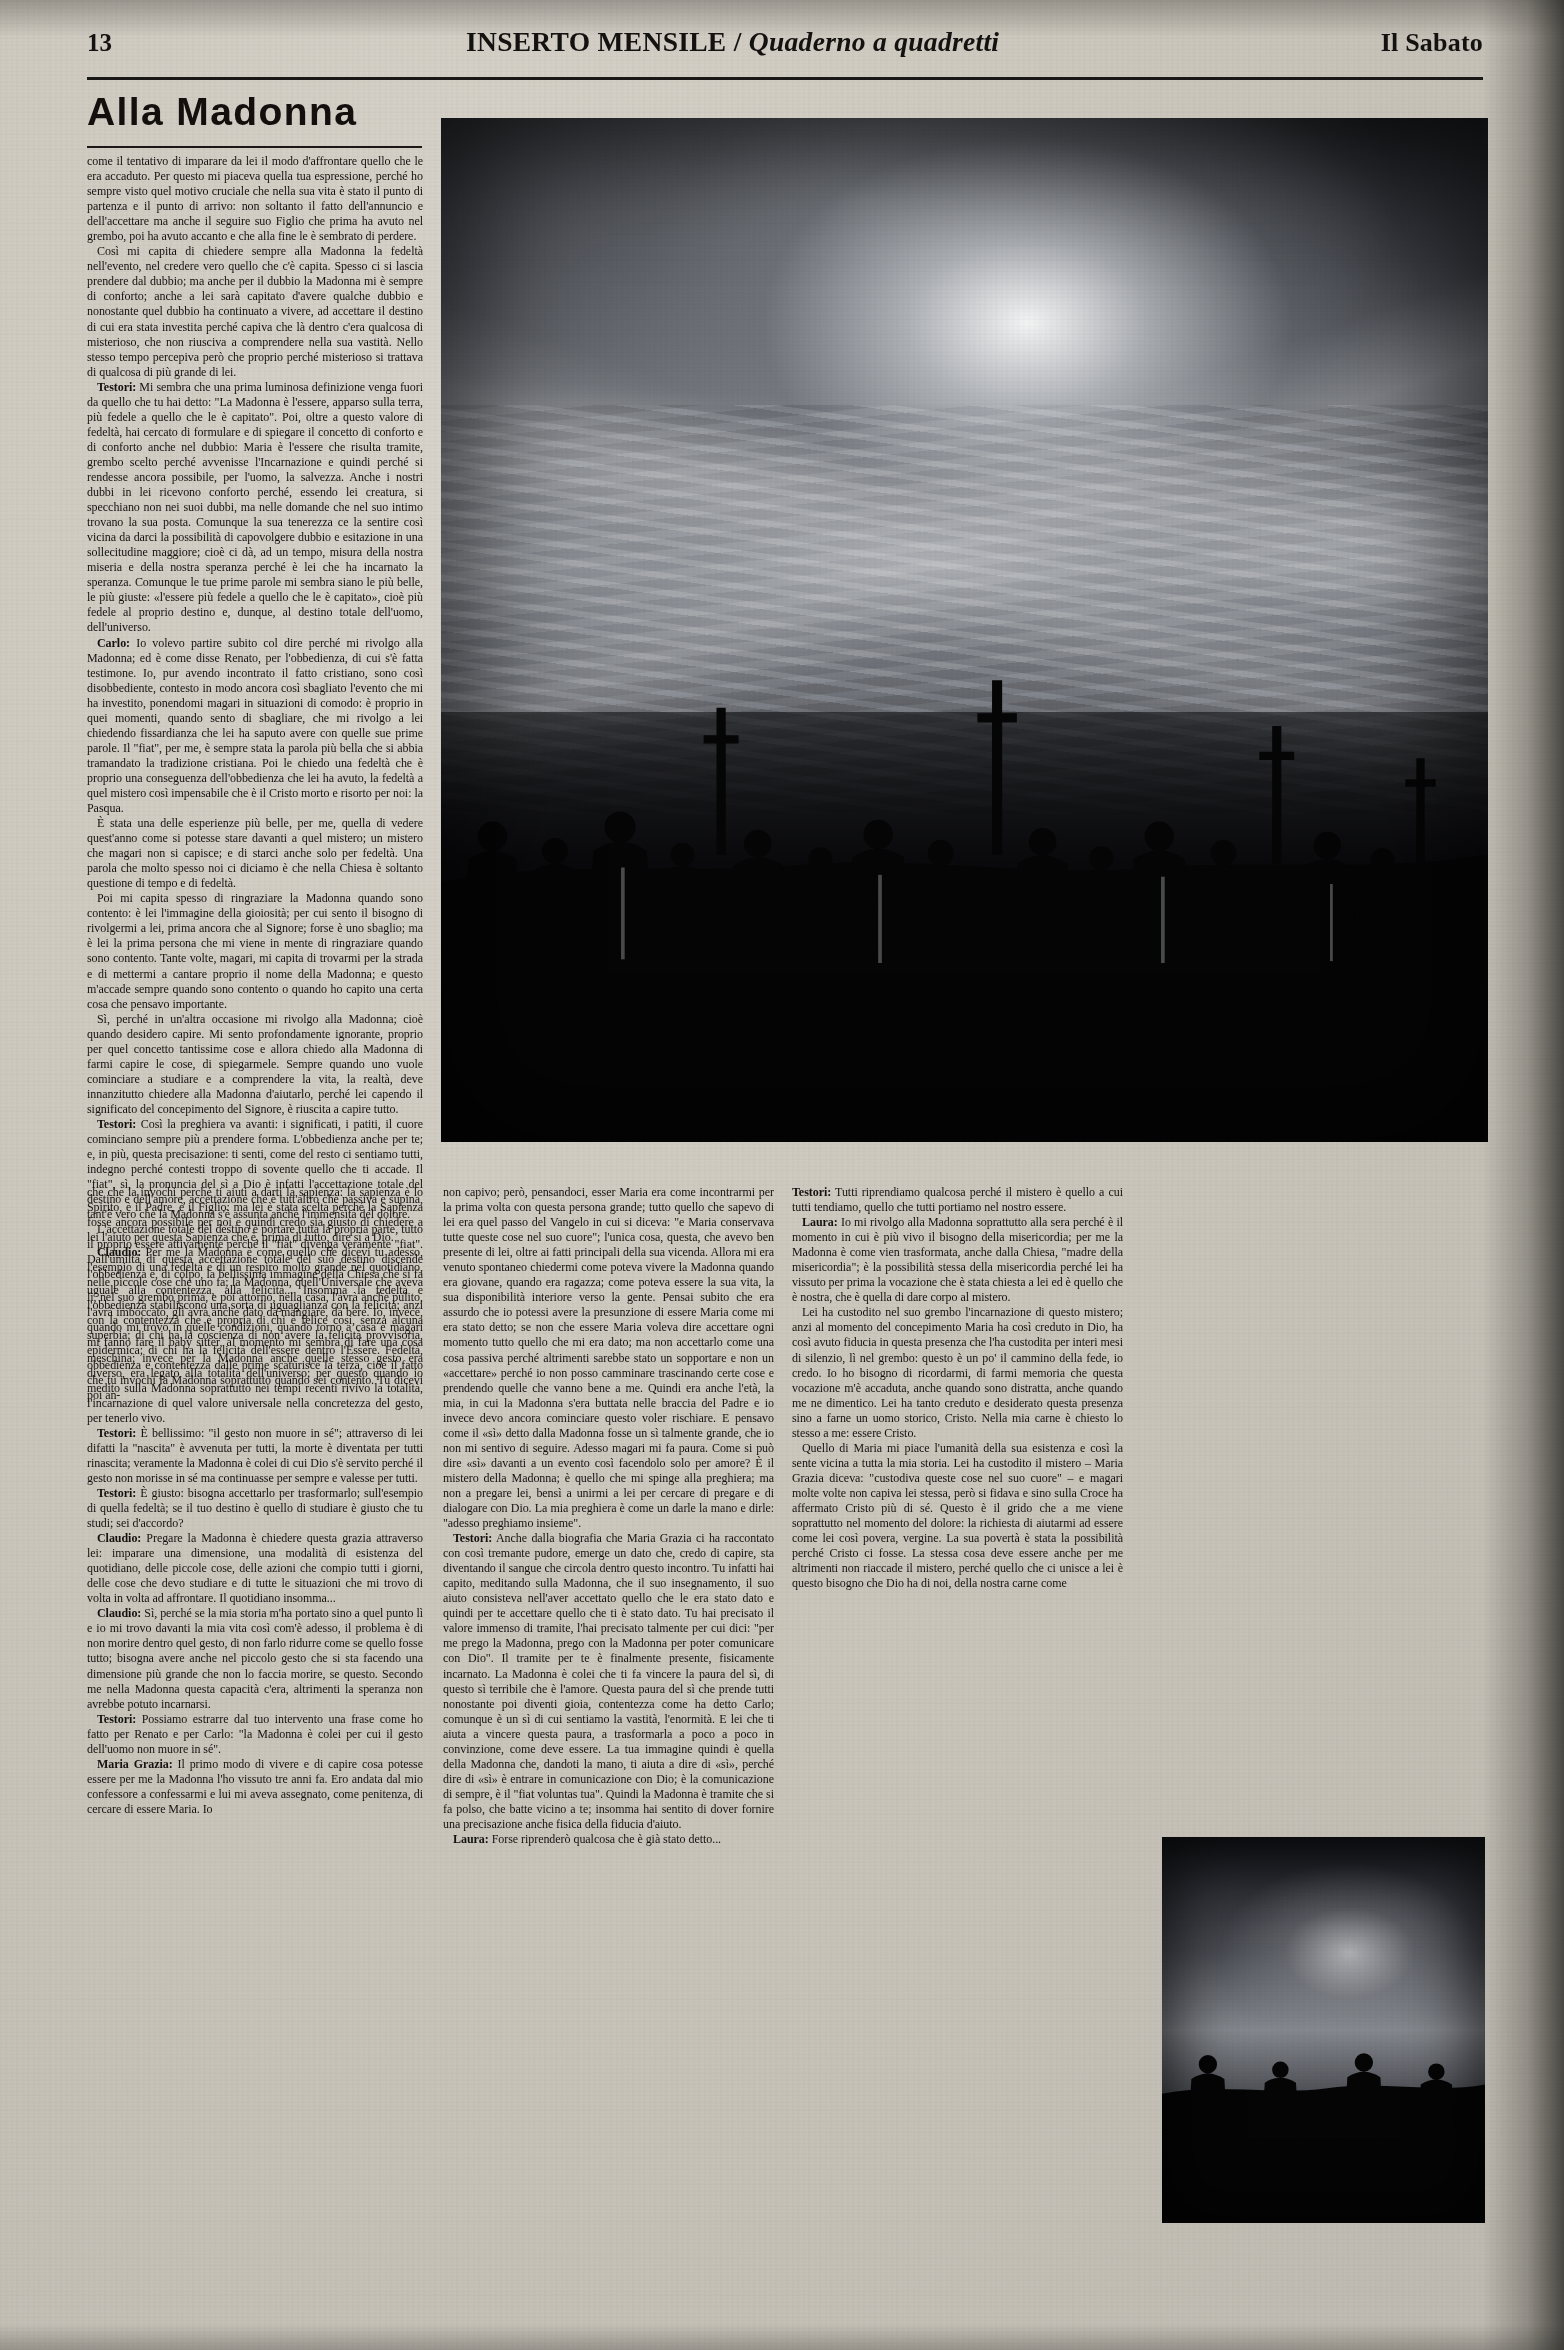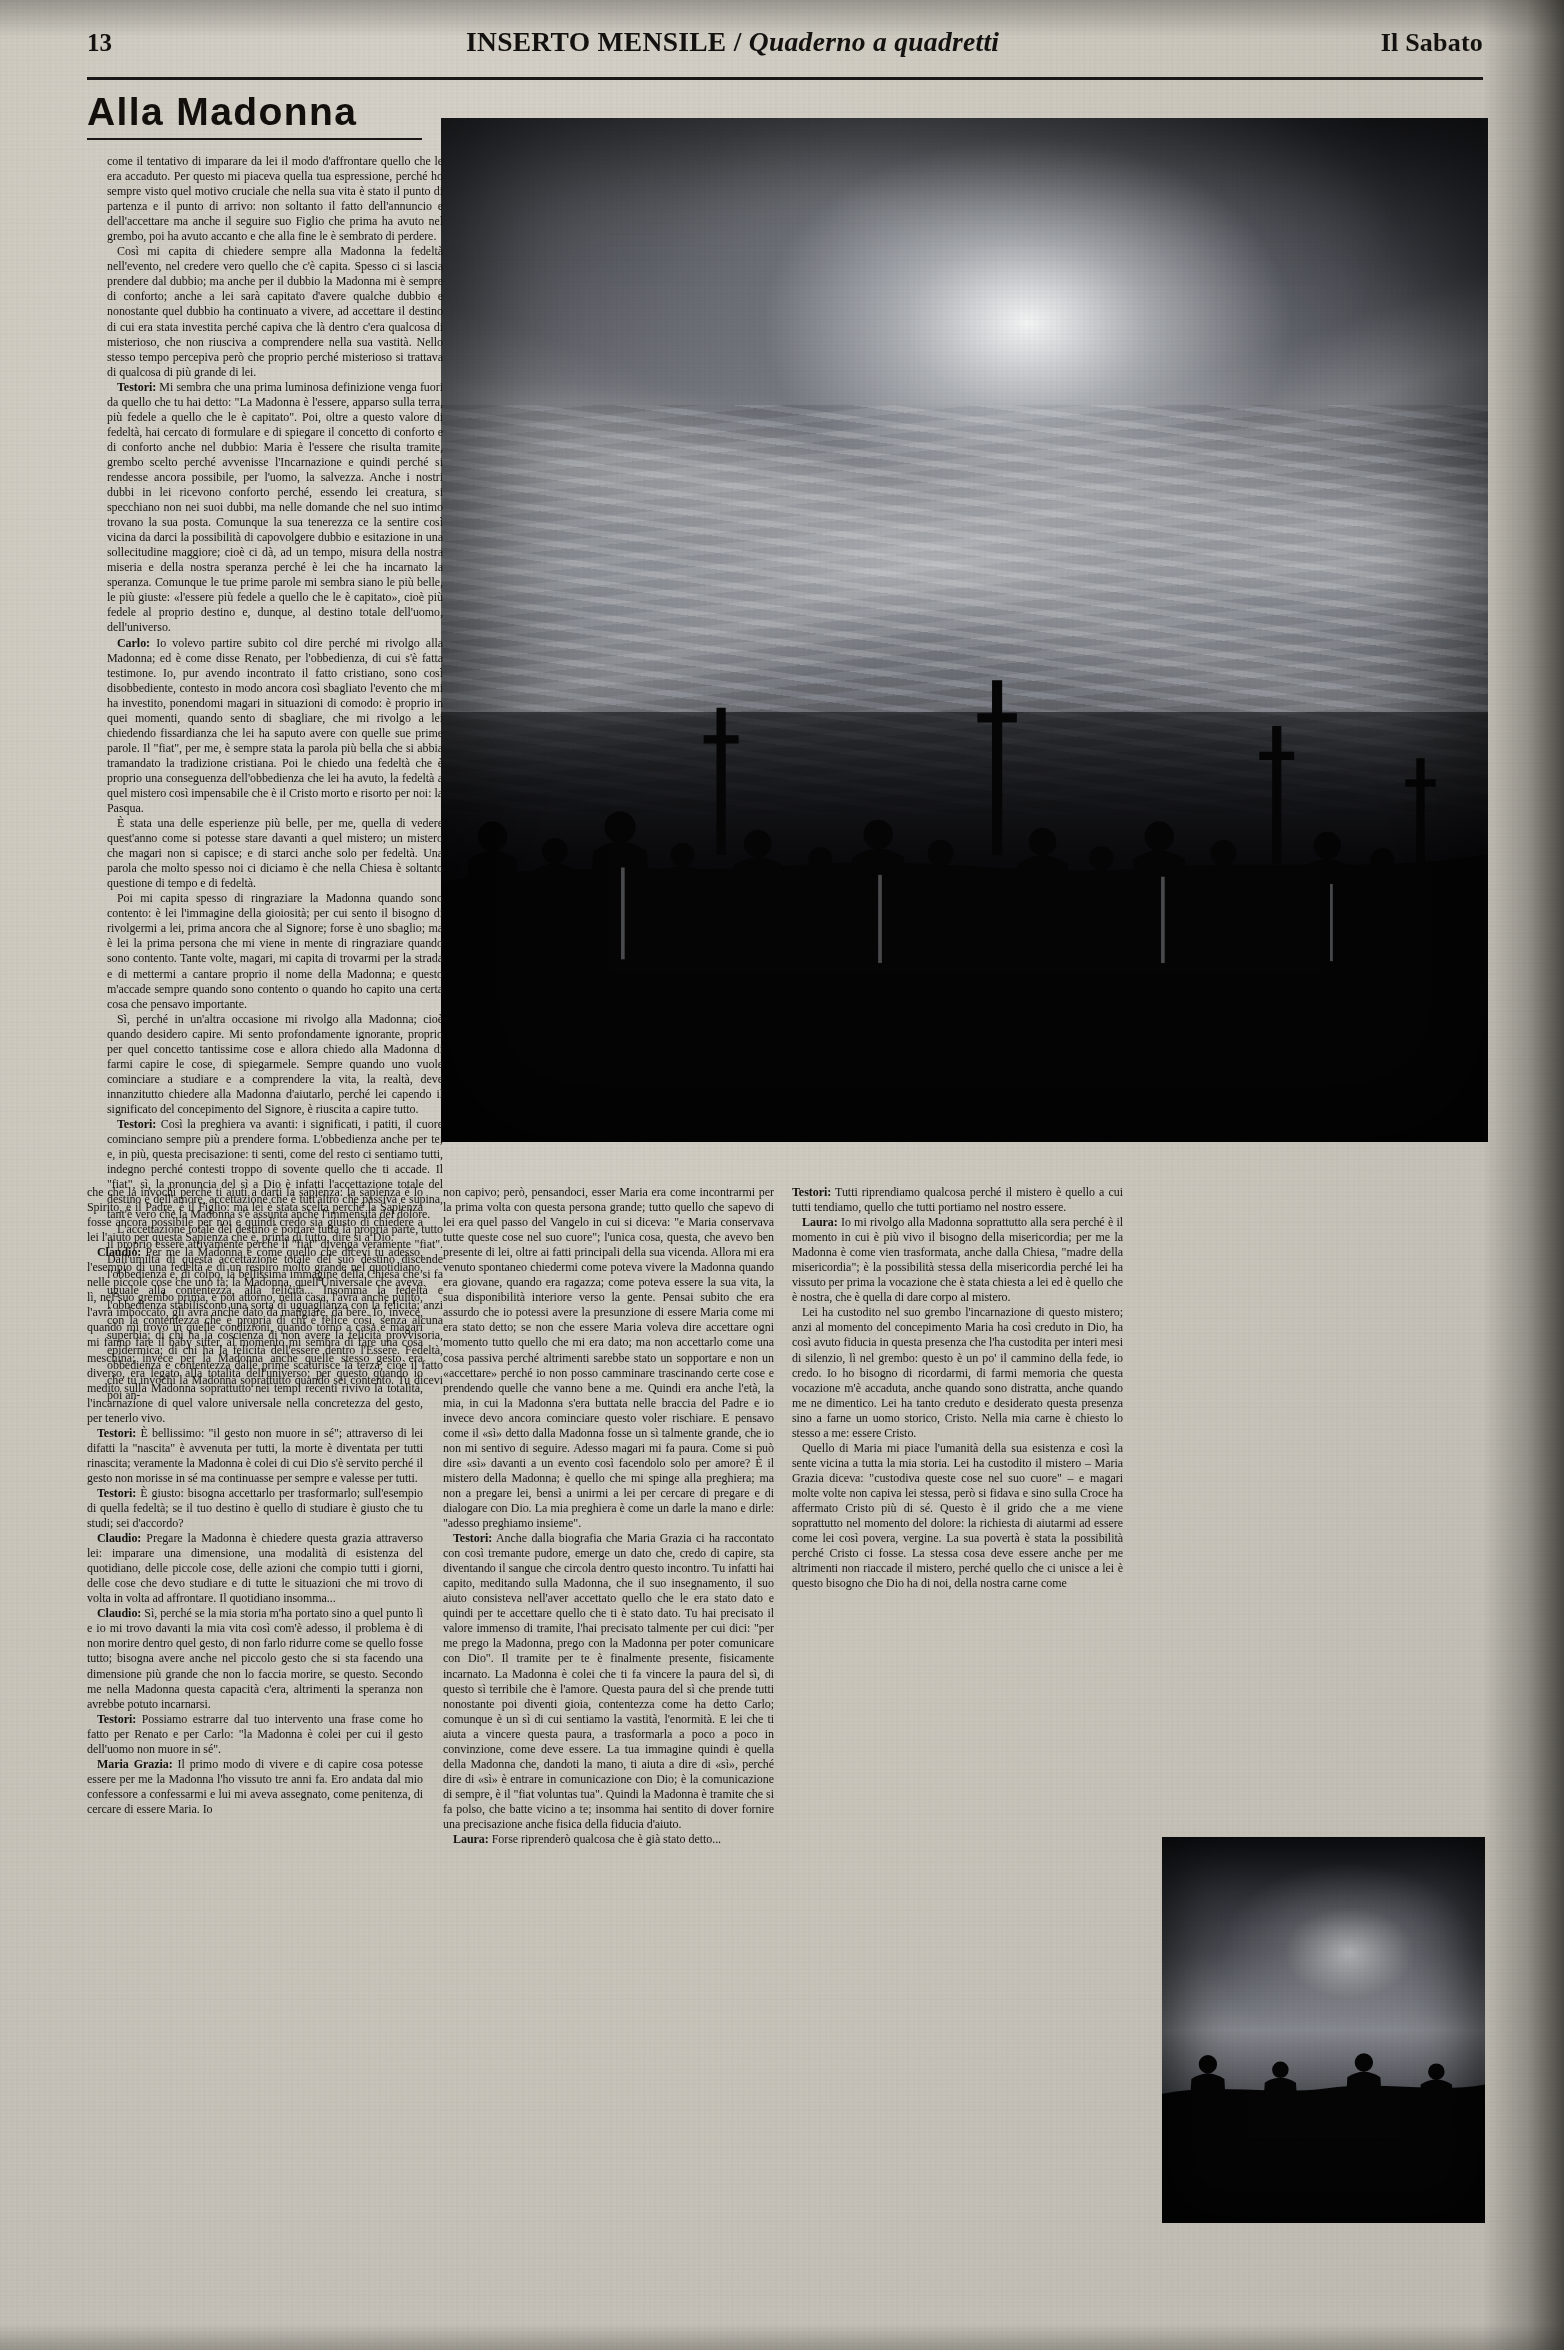--- a/index.html
+++ b/index.html
@@ -104,21 +104,21 @@
     width: 1396px;
     height: 2.8px;
     background: #1a1816;
   }
 
   
   #headline-box {
     position: absolute;
     left: 87px; top: 92px;
     width: 335px;
-    padding-bottom: 7px;
+    padding-bottom: 15px;
     border-bottom: 2.8px solid #1a1816;
   }
   #headline {
     font-family: "Liberation Sans", sans-serif;
     font-weight: bold;
     font-size: 39px;
     letter-spacing: 1.4px;
     color: #120f0d;
     line-height: 1.0;
     white-space: nowrap;
@@ -212,21 +212,20 @@
   }
   .col p.noindent { text-indent: 0; }
   .col b { font-weight: bold; }
 
   
   #col-lead {
     left: 87px;
     top: 154px;
     width: 336px;
     height: 1019px;
-    margin-left: 20px;
   }
 
   
   #col-1 { left: 87px;  top: 1185px; width: 336px; height: 1093px; }
   #col-2 { left: 443px; top: 1185px; width: 331px; height: 1093px; }
   #col-3 { left: 792px; top: 1185px; width: 331px; height: 1093px; }
   #col-4 { left: 1141px; top: 1185px; width: 340px; height: 634px; }
 </style>
 </head>
 <body>

